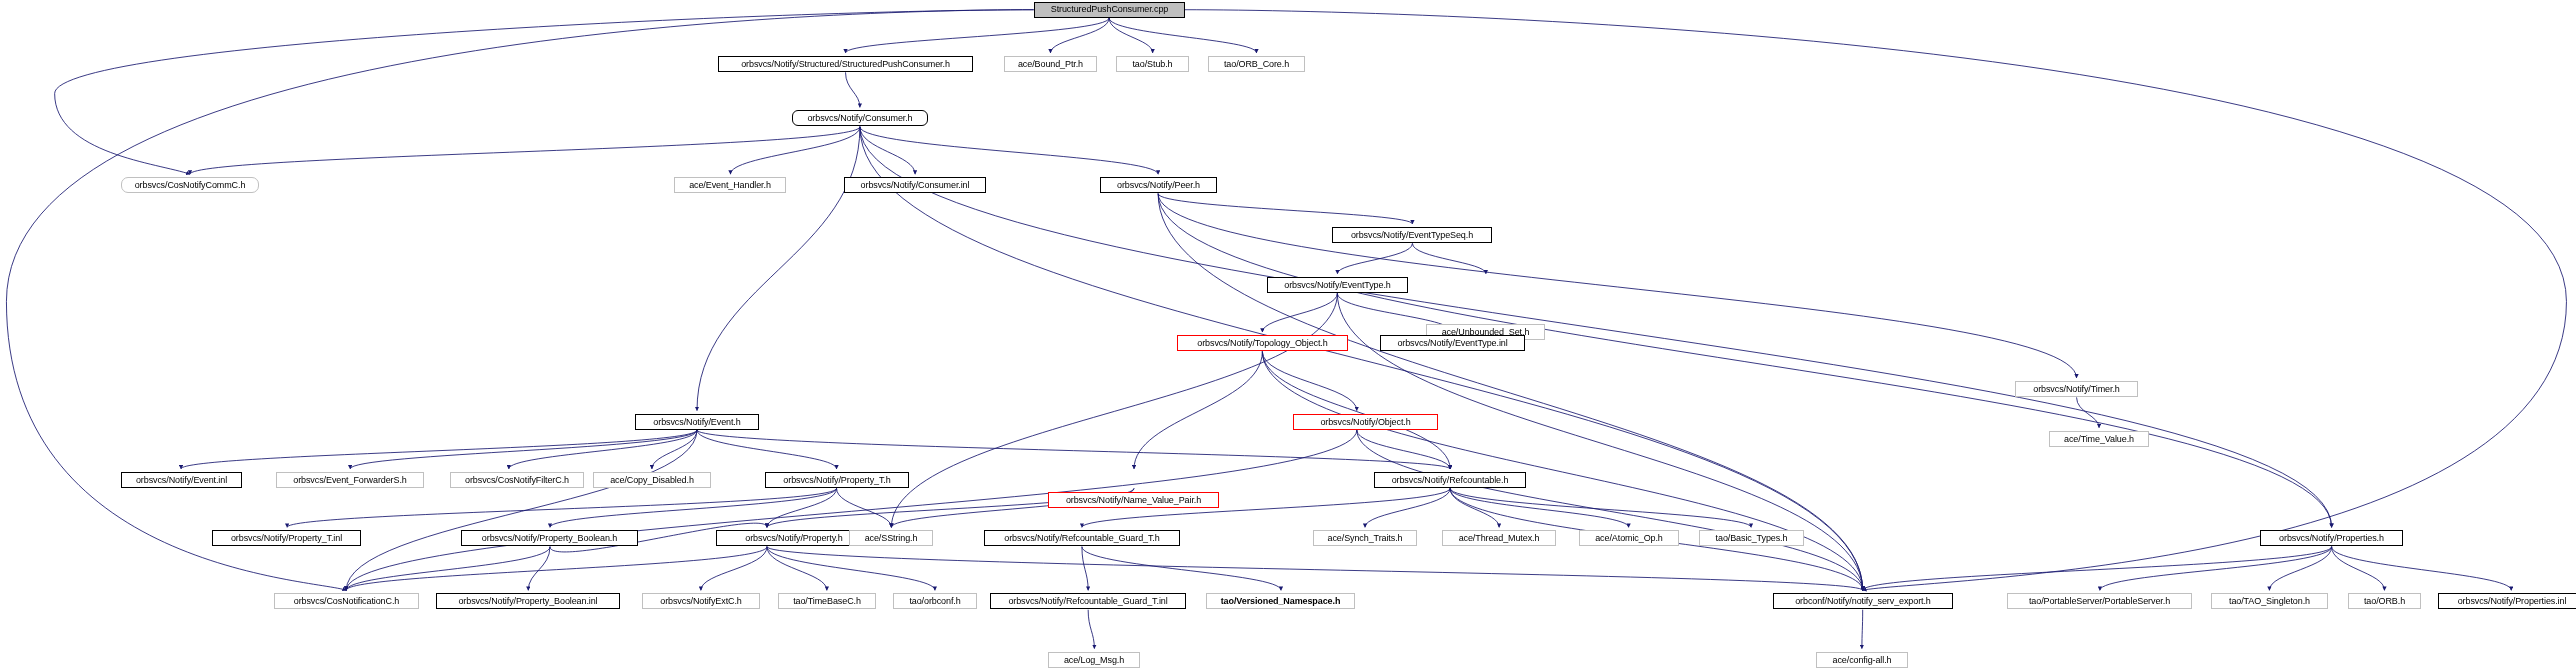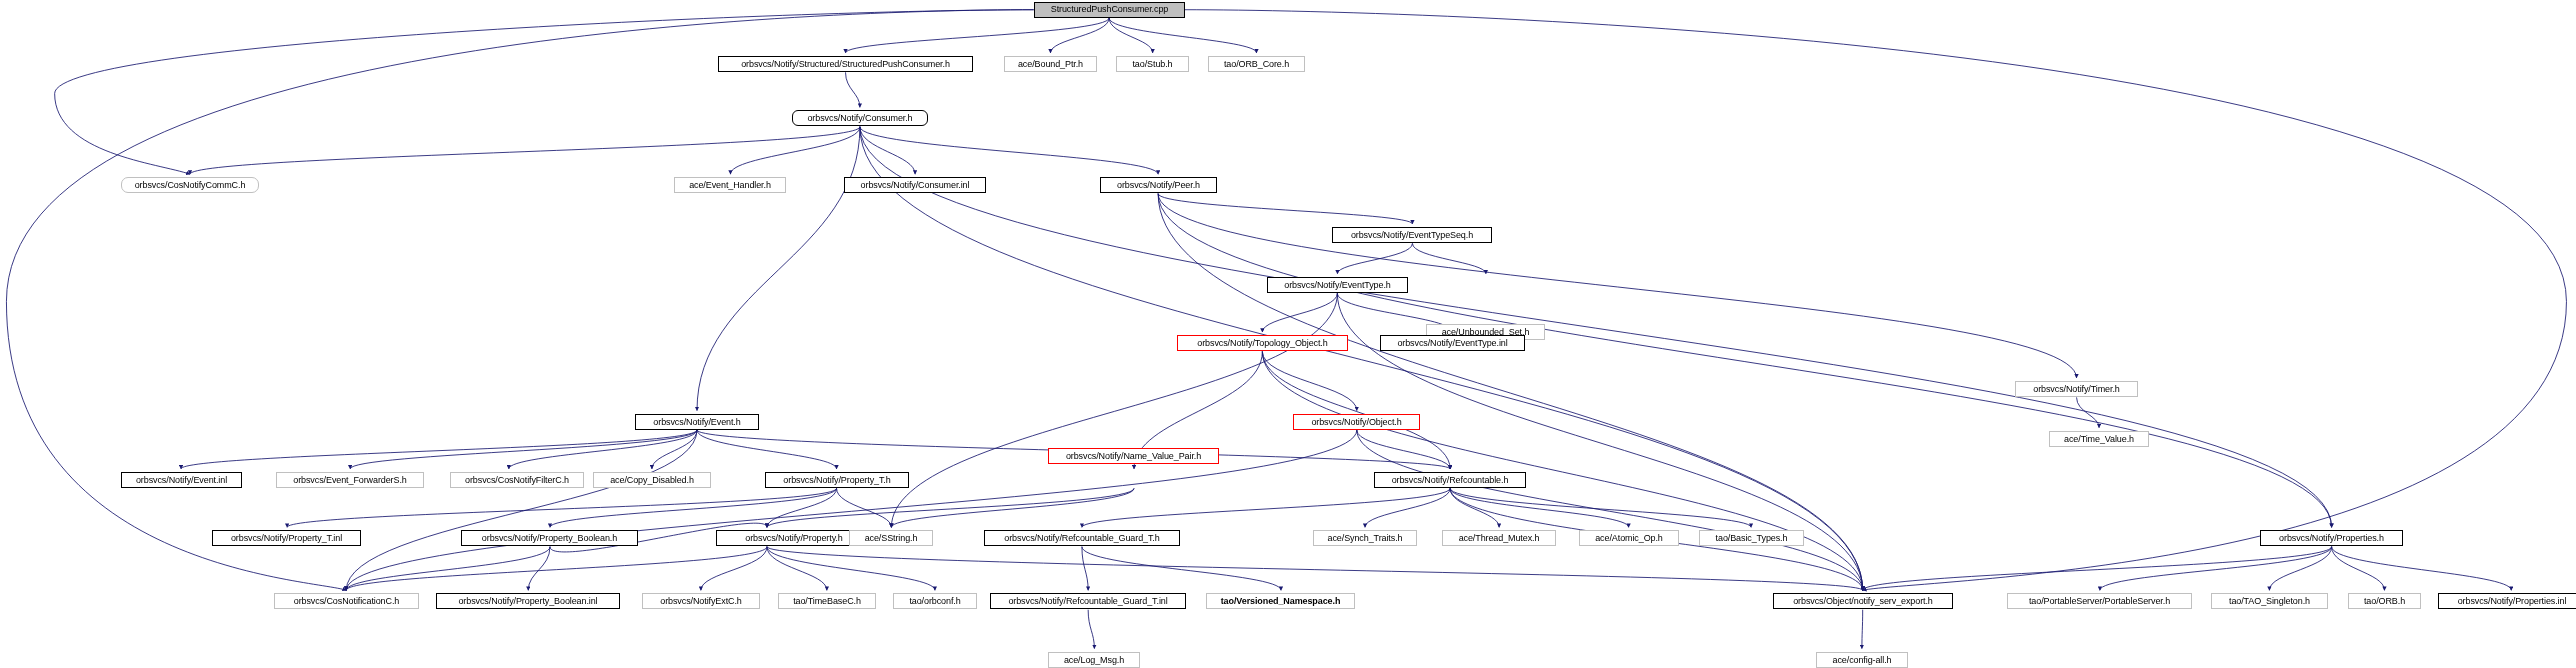--- a/index.html
+++ b/index.html
@@ -154,21 +154,21 @@
       </div>
       <div class="node " style="left: 1426px; top: 277px; width: 119px; margin-top: 47px;">
         <span>ace/Unbounded_Set.h</span>
       </div>
       <div class="node red" style="left: 1177px; top: 335px; width: 171px;">
         <span>orbsvcs/Notify/Topology_Object.h</span>
       </div>
       <div class="node strong" style="left: 1380px; top: 335px; width: 145px;">
         <span>orbsvcs/Notify/EventType.inl</span>
       </div>
-      <div class="node red" style="left: 1293px; top: 414px; width: 127px;">
+      <div class="node red" style="left: 1293px; top: 414px; width: 145px;">
         <span>orbsvcs/Notify/Object.h</span>
       </div>
       <div class="node " style="left: 2015px; top: 381px; width: 123px;">
         <span>orbsvcs/Notify/Timer.h</span>
       </div>
       <div class="node " style="left: 2049px; top: 431px; width: 100px;">
         <span>ace/Time_Value.h</span>
       </div>
       <div class="node strong" style="left: 635px; top: 414px; width: 124px;">
         <span>orbsvcs/Notify/Event.h</span>
@@ -181,21 +181,21 @@
       </div>
       <div class="node " style="left: 450px; top: 472px; width: 134px;">
         <span>orbsvcs/CosNotifyFilterC.h</span>
       </div>
       <div class="node " style="left: 593px; top: 472px; width: 118px;">
         <span>ace/Copy_Disabled.h</span>
       </div>
       <div class="node strong" style="left: 765px; top: 472px; width: 144px;">
         <span>orbsvcs/Notify/Property_T.h</span>
       </div>
-      <div class="node red" style="left: 1048px; top: 448px; width: 171px;">
+      <div class="node red" style="left: 1048px; top: 492px; width: 171px;">
         <span>orbsvcs/Notify/Name_Value_Pair.h</span>
       </div>
       <div class="node strong" style="left: 1374px; top: 472px; width: 152px;">
         <span>orbsvcs/Notify/Refcountable.h</span>
       </div>
       <div class="node strong" style="left: 2260px; top: 530px; width: 143px;">
         <span>orbsvcs/Notify/Properties.h</span>
       </div>
       <div class="node strong" style="left: 212px; top: 530px; width: 149px;">
         <span>orbsvcs/Notify/Property_T.inl</span>
@@ -239,21 +239,21 @@
       <div class="node " style="left: 893px; top: 593px; width: 84px;">
         <span>tao/orbconf.h</span>
       </div>
       <div class="node strong" style="left: 990px; top: 593px; width: 196px;">
         <span>orbsvcs/Notify/Refcountable_Guard_T.inl</span>
       </div>
       <div class="node " style="left: 1206px; top: 593px; width: 149px; font-weight: bold;">
         <span>tao/Versioned_Namespace.h</span>
       </div>
       <div class="node strong" style="left: 1773px; top: 593px; width: 180px;">
-        <span>orbsvcs/Object/notify_serv_export.h</span>
+        <span>orbconf/Notify/notify_serv_export.h</span>
       </div>
       <div class="node " style="left: 2007px; top: 593px; width: 185px;">
         <span>tao/PortableServer/PortableServer.h</span>
       </div>
       <div class="node " style="left: 2211px; top: 593px; width: 117px;">
         <span>tao/TAO_Singleton.h</span>
       </div>
       <div class="node " style="left: 2348px; top: 593px; width: 73px;">
         <span>tao/ORB.h</span>
       </div>

